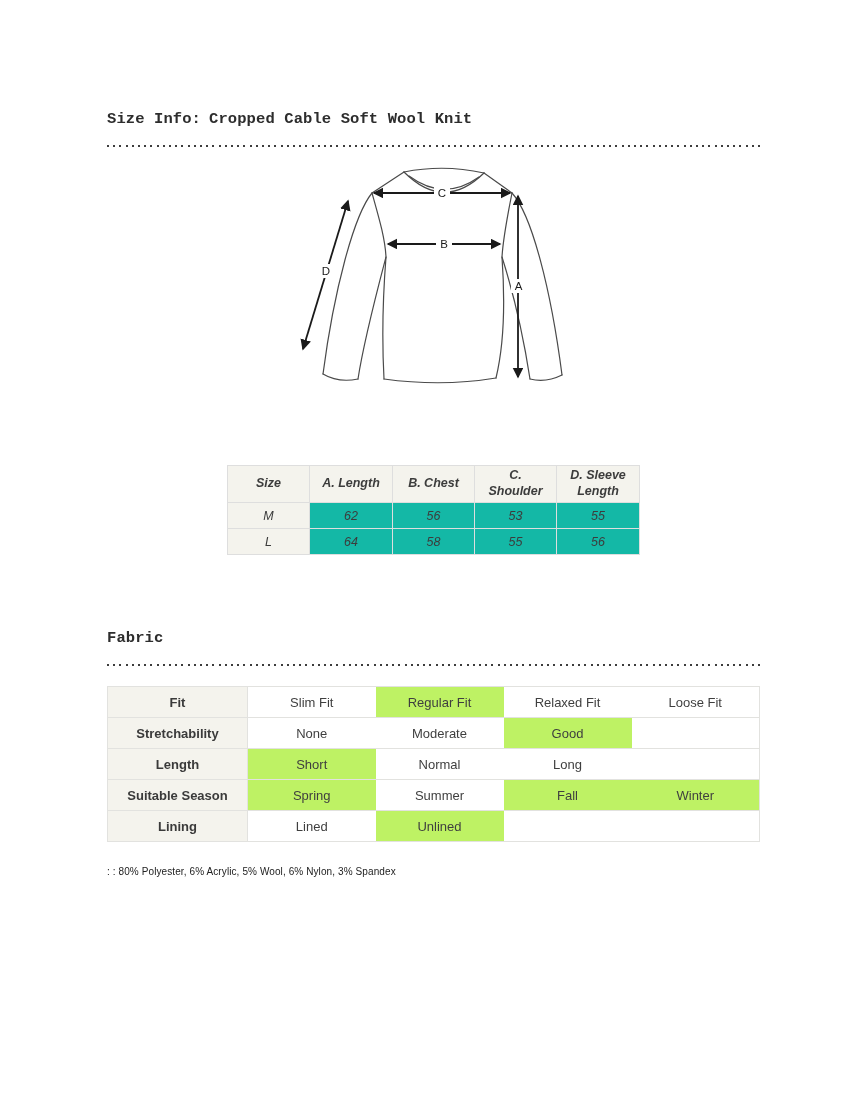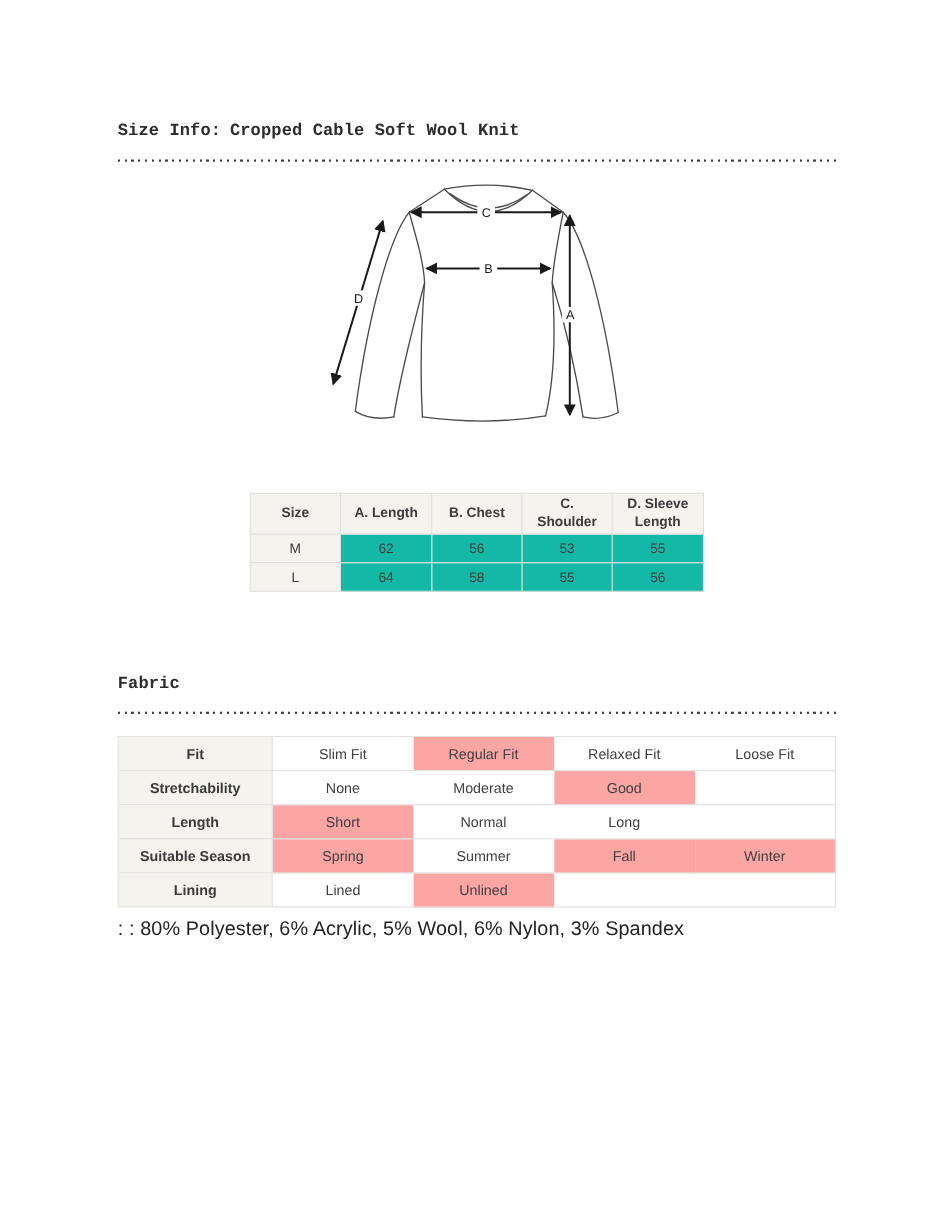--- a/index.html
+++ b/index.html
@@ -19,21 +19,21 @@
   .section-title .gap { display:inline-block; width:8px; }
 
   .dotted-divider {
     height:2px; margin-top:15px;
     background-image:repeating-linear-gradient(to right,#3d3d3d 0 2px,transparent 2px 6.2px);
   }
 
   .diagram-wrap { display:flex; justify-content:center; margin-top:13px; }
 
   
-  .size-table-wrap { margin-top:38px; }
+  .size-table-wrap { margin-top:55px;font-style:italic; }
   table.size-table {
     border-collapse:collapse; table-layout:fixed;
     margin:0 auto; width:412px;
     font-size:12.5px; color:#3c3c3c;
   }
   table.size-table th, table.size-table td {
     border:1px solid #dedede; text-align:center; vertical-align:middle;
   }
   table.size-table thead th {
     background:#f4f3ed; font-weight:600; height:37px; line-height:1.25;
@@ -51,23 +51,23 @@
   }
   table.fabric-table td, table.fabric-table th {
     border-bottom:1px solid #e2e2df; text-align:center; vertical-align:middle;
     height:31px; background:#ffffff; font-weight:400; padding:0 4px;
   }
   table.fabric-table tr:last-child td, table.fabric-table tr:last-child th { border-bottom:none; }
   table.fabric-table th.flabel {
     background:#f4f3ed; font-weight:600; color:#3a3a3a;
     border-right:1px solid #e2e2df; width:140px;
   }
-  table.fabric-table td.hl { background:#fca5a5; }
-
-  .composition { margin-top:9px; font-size:18px; color:#222; letter-spacing:0.1px; }
+  table.fabric-table td.hl { background:#bef264; }
+
+  .composition { margin-top:24px; font-size:10px; color:#222; letter-spacing:0.1px; }
 
   .fabric-section { margin-top:72px; }
 
   
   .garment { fill:none; stroke:#4a4a4a; stroke-width:1.2; stroke-linecap:round; }
   .arrow   { fill:none; stroke:#1a1a1a; stroke-width:1.8; }
   .m-label { font-family:"Liberation Sans","DejaVu Sans",sans-serif; font-size:11.5px; fill:#1a1a1a; text-anchor:middle; }
   .m-bg    { fill:#ffffff; }
 </style>
 </head>

